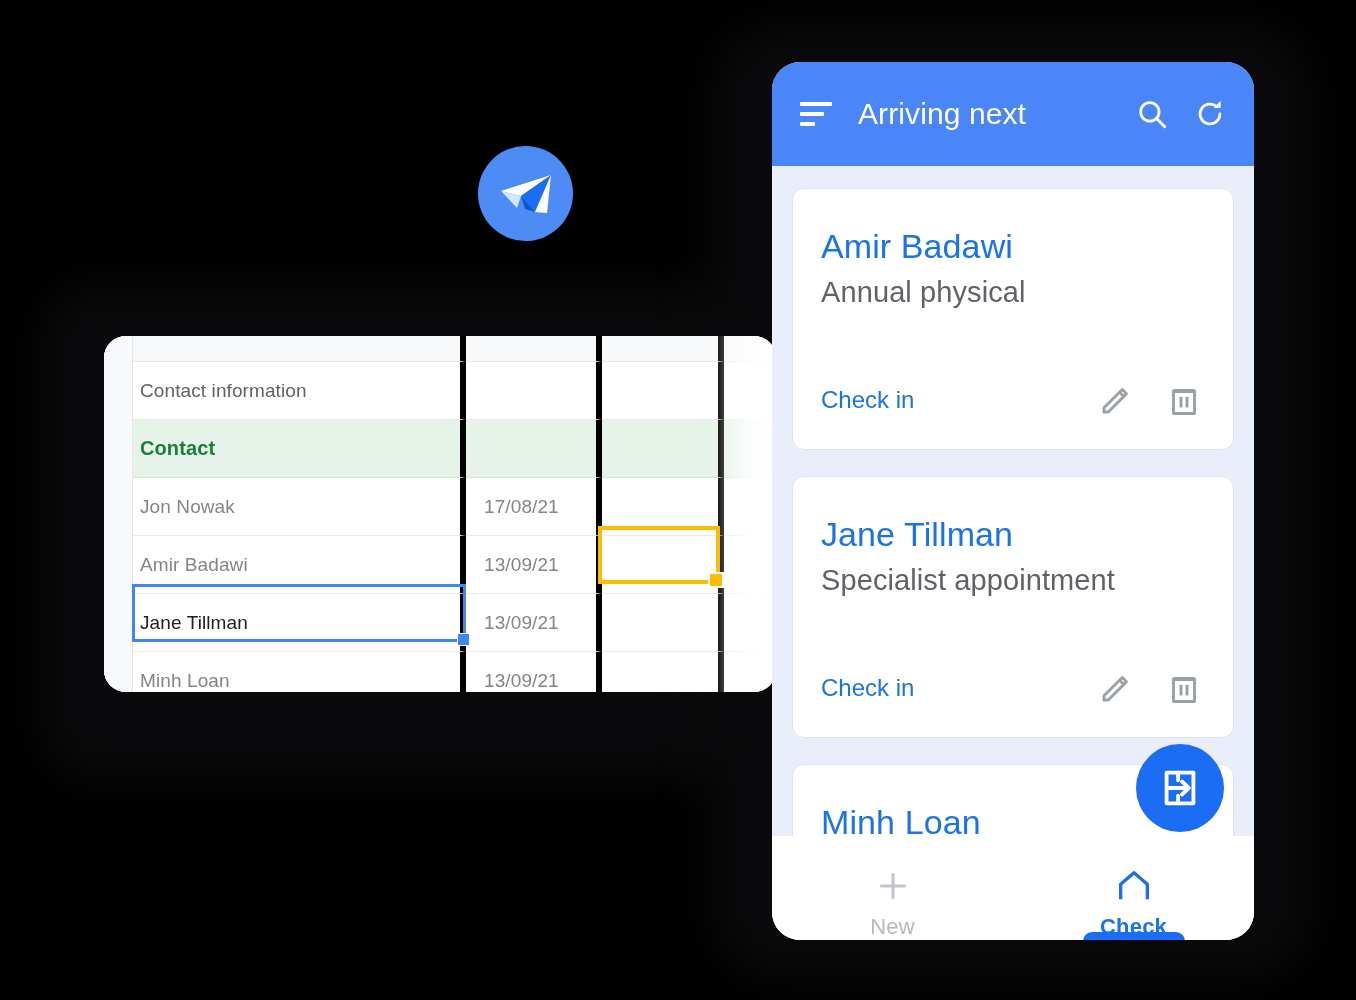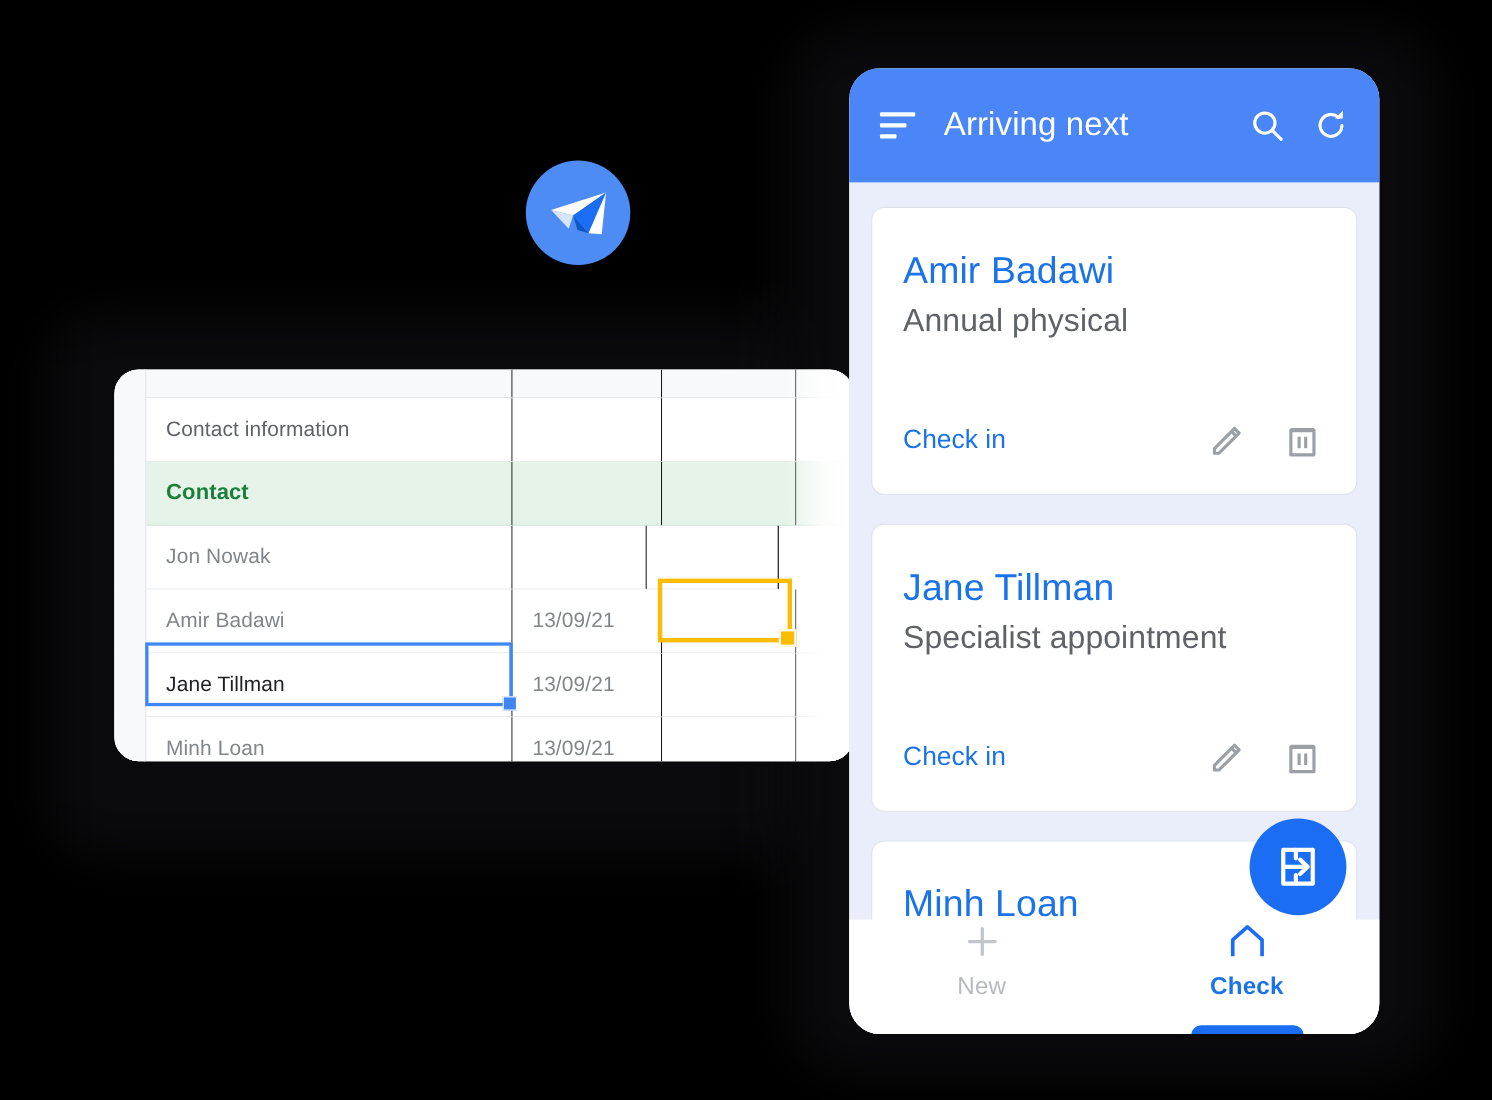--- a/index.html
+++ b/index.html
@@ -61,25 +61,25 @@
     pointer-events: none;
   }
   .srow {
     display: flex;
     box-sizing: border-box;
     width: 100%;
     flex: 0 0 auto;
   }
   .scell {
     box-sizing: border-box;
-    border-right: 1px solid #000000;
+    border-right: 6px solid #000000;
     border-bottom: 1px solid #e8eaed;
     display: flex;
     align-items: center;
-    padding: 0 0 0 19px;
+    padding: 0 0 0 8px;
     font-size: 19px;
     color: #80868b;
     letter-spacing: 0.1px;
     background: #ffffff;
     white-space: nowrap;
     overflow: hidden;
   }
   .scell.rh { 
     width: 28px;
     min-width: 28px;
@@ -283,21 +283,21 @@
     height: 104px;
     background: #ffffff;
     display: flex;
     z-index: 15;
   }
   .navitem {
     flex: 1;
     display: flex;
     flex-direction: column;
     align-items: center;
-    justify-content: flex-start;
+    justify-content: flex-end;
     gap: 8px;
     position: relative;
   }
   .navlabel { font-size: 22px; color: #b6babf; letter-spacing: 0.2px; }
   .navitem.active .navlabel { color: #1a73e8; font-weight: bold; }
   .nav-indicator {
     position: absolute;
     bottom: -10px;
     width: 102px;
     height: 18px;
@@ -336,20 +336,21 @@
         <div class="scell rh"></div>
         <div class="scell c-name cell-patient">Contact</div>
         <div class="scell c-date"></div>
         <div class="scell c-x"></div>
         <div class="scell c-y"></div>
       </div>
 
       <div class="srow row-std">
         <div class="scell rh"></div>
         <div class="scell c-name">Jon Nowak</div>
+        <div class="scell c-date">17/08/21</div>
         <div class="scell c-x"></div>
         <div class="scell c-y"></div>
       </div>
 
       <div class="srow row-std">
         <div class="scell rh"></div>
         <div class="scell c-name">Amir Badawi</div>
         <div class="scell c-date">13/09/21</div>
         <div class="scell c-x"></div>
         <div class="scell c-y"></div>

